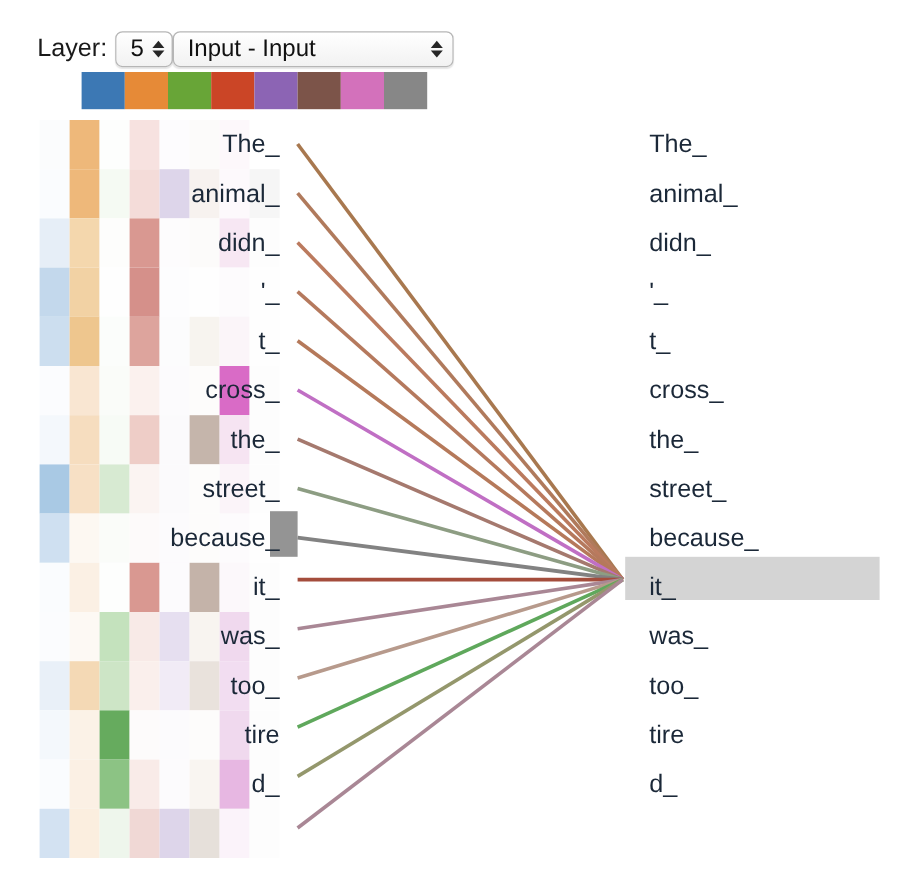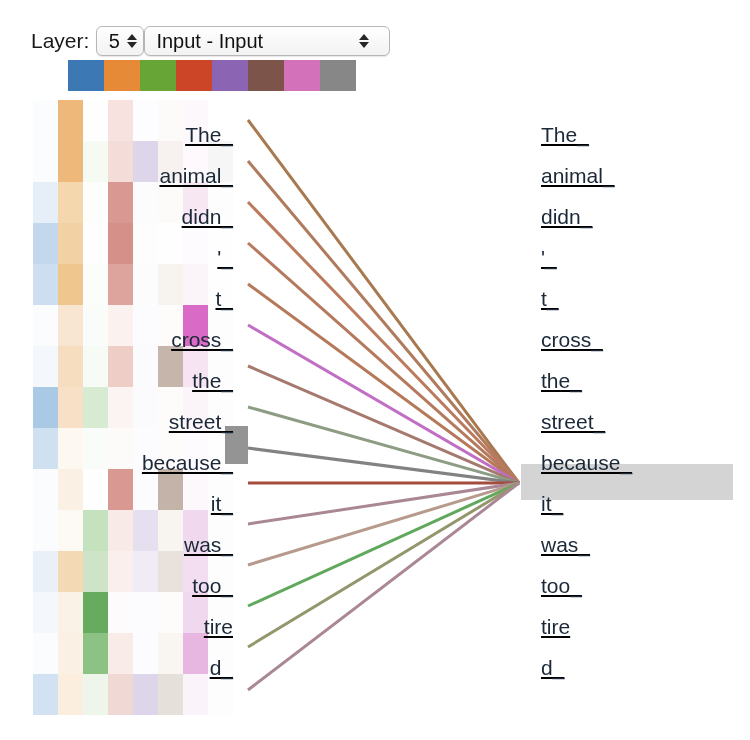--- a/index.html
+++ b/index.html
@@ -52,40 +52,40 @@
   .spin i.up{border-bottom:6px solid #262626;}
   .spin i.dn{border-top:6px solid #262626;}
 
   .select{
     display:inline-flex;align-items:center;justify-content:space-between;
     height:28px;width:213px;
     border:1px solid #b6b6b6;
     border-radius:6px;
     background:linear-gradient(#ffffff,#f2f2f2);
     box-shadow:0 1px 1px rgba(0,0,0,.10);
-    padding:0 20px 0 11px;
+    padding:0 8px 0 11px;
   }
   .select .val{font-size:20px;color:#111;line-height:26px;white-space:nowrap;}
 
   
   .legend{
     position:absolute;left:68px;top:60px;
     display:flex;height:31px;
   }
   .legend span{display:block;width:36px;height:31px;}
 
   
   .heatmap{
     position:absolute;left:33px;top:100px;
   }
   .hm-row{display:flex;}
   .hm-row span{display:block;width:25px;height:41px;}
 
   
-  .tokens{position:absolute;top:114px;text-decoration:underline;}
+  .tokens{position:absolute;top:100px;}
   .tok{
     height:41px;line-height:41px;
     font-size:21px;color:#1b2838;
     white-space:nowrap;
     position:relative;
   }
   .left-tokens{left:0;width:233px;}
   .left-tokens .tok{text-align:right;padding-right:0;}
   .right-tokens{left:541px;width:200px;}
   .right-tokens .tok{text-align:left;}

